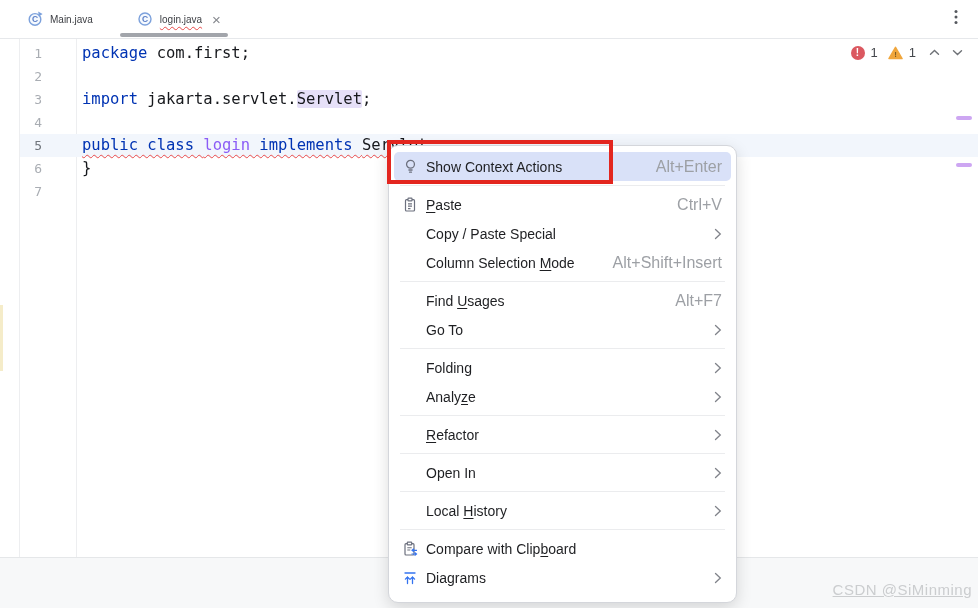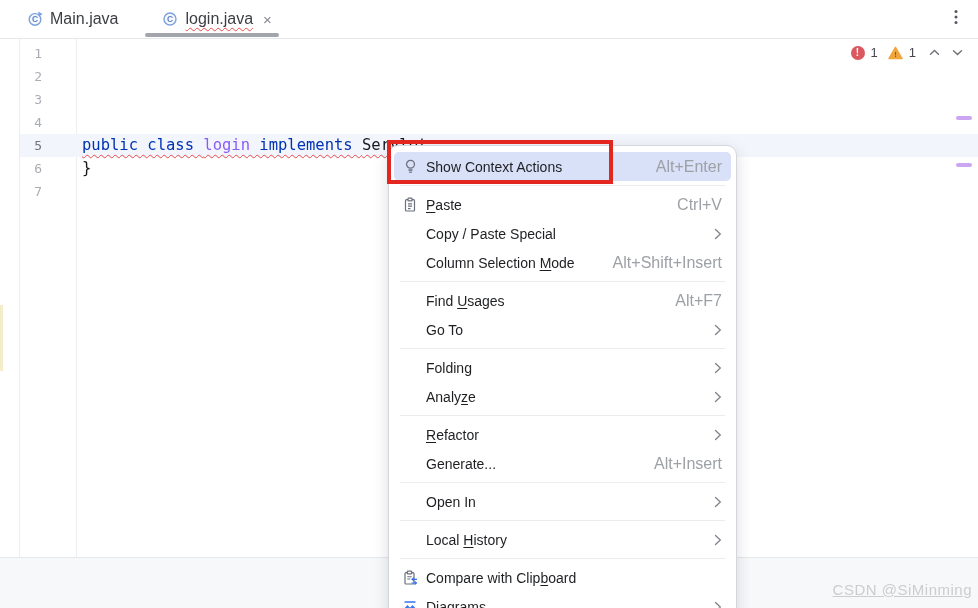--- a/index.html
+++ b/index.html
@@ -6,21 +6,21 @@
   body{
     width:978px;height:608px;overflow:hidden;position:relative;background:#fff;
     font-family:"Liberation Sans",sans-serif;-webkit-font-smoothing:antialiased;
   }
   
   .tabbar{position:absolute;top:0;left:0;right:0;height:38px;border-bottom:1px solid #E6E8EB;
     display:flex;align-items:center;background:#fff;z-index:5;}
   .tab{display:flex;align-items:center;gap:7px;height:100%;position:relative;cursor:default;}
   .tab-main{margin-left:27px;}
   .tab-login{margin-left:44px;}
-  .tab-label{font-size:16px;color:#3C3E43;}
+  .tab-label{font-size:10px;color:#3C3E43;}
   .err-underline{text-decoration:underline;text-decoration-style:wavy;
     text-decoration-color:#EA4A49;text-decoration-thickness:1px;text-underline-offset:3px;}
   .tab-underline{position:absolute;left:-17px;right:-7px;bottom:1px;height:4px;border-radius:2px;background:#A2A5AB;}
   .close{color:#85888E;font-size:15px;margin-left:3px;line-height:1;}
   .kebab{position:absolute;right:12px;top:50%;transform:translateY(-50%);padding:2px;}
   
   .editor{position:absolute;top:39px;left:0;right:0;height:518px;background:#fff;}
   .vline{position:absolute;top:0;bottom:0;width:1px;background:#EDEEF0;}
   .vline-a{left:19px;} .vline-b{left:76px;}
   .code-rows{position:absolute;left:20px;right:0;top:3px;}
@@ -95,27 +95,29 @@
       </svg>
   </div>
 </div>
 
 <div class="editor">
   <div class="vline vline-a"></div>
   <div class="vline vline-b"></div>
   <div class="code-rows" id="code-rows">
       <div class="code-row">
         <span class="num">1</span>
+        <span class="code"><span class="tok-kw">package </span><span class="tok-pl">com.first;</span></span>
       </div>
       <div class="code-row">
         <span class="num">2</span>
         <span class="code"></span>
       </div>
       <div class="code-row">
         <span class="num">3</span>
+        <span class="code"><span class="tok-kw">import </span><span class="tok-pl">jakarta.servlet.</span><span class="tok-hl">Servlet</span><span class="tok-pl">;</span></span>
       </div>
       <div class="code-row">
         <span class="num">4</span>
         <span class="code"><span class="tok-pl"></span></span>
       </div>
       <div class="code-row current">
         <span class="num">5</span>
         <span class="code"><span class="squig"><span class="tok-kw">public class </span><span class="tok-gray">login </span><span class="tok-kw">implements </span><span class="tok-pl">Servlet</span></span></span>
       </div>
       <div class="code-row">
@@ -251,27 +253,20 @@
       <span class="mi-icon"></span>
       <span class="mi-label"><u>R</u>efactor</span>
       <span class="mi-right">
         <span style="display: flex;">
           <svg width="8" height="12" viewBox="0 0 8 12" fill="none" stroke="#80838A" stroke-width="1.3" stroke-linecap="round">
             <path d="M1.5 1.5 L6.3 6 L1.5 10.5"></path>
           </svg>
         </span>
       </span>
     </div>
-    <div class="menu-item">
-      <span class="mi-icon"></span>
-      <span class="mi-label">Generate...</span>
-      <span class="mi-right">
-        <span class="mi-shortcut">Alt+Insert</span>
-      </span>
-    </div>
     <div class="menu-sep"></div>
     <div class="menu-item">
       <span class="mi-icon"></span>
       <span class="mi-label">Open In</span>
       <span class="mi-right">
         <span style="display: flex;">
           <svg width="8" height="12" viewBox="0 0 8 12" fill="none" stroke="#80838A" stroke-width="1.3" stroke-linecap="round">
             <path d="M1.5 1.5 L6.3 6 L1.5 10.5"></path>
           </svg>
         </span>

